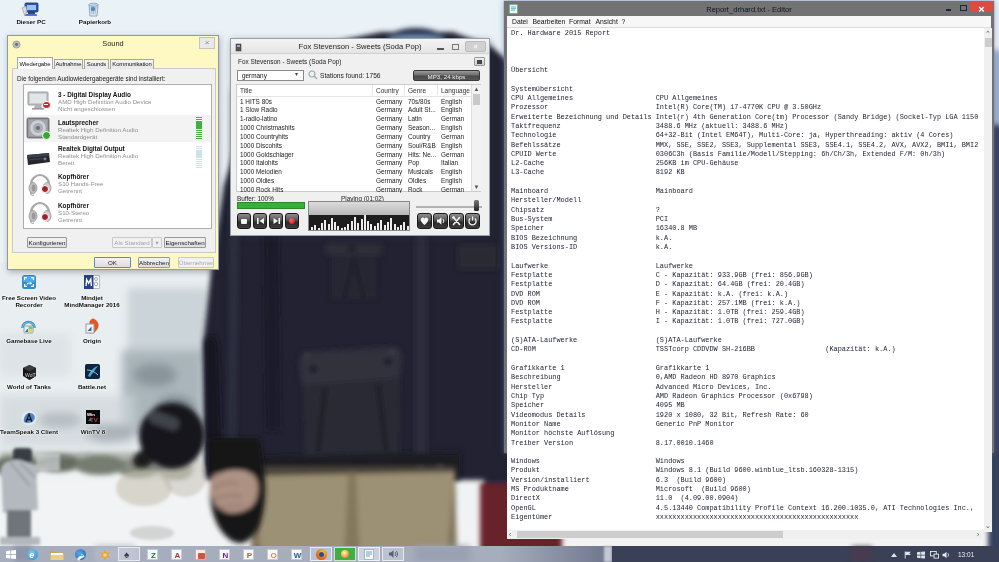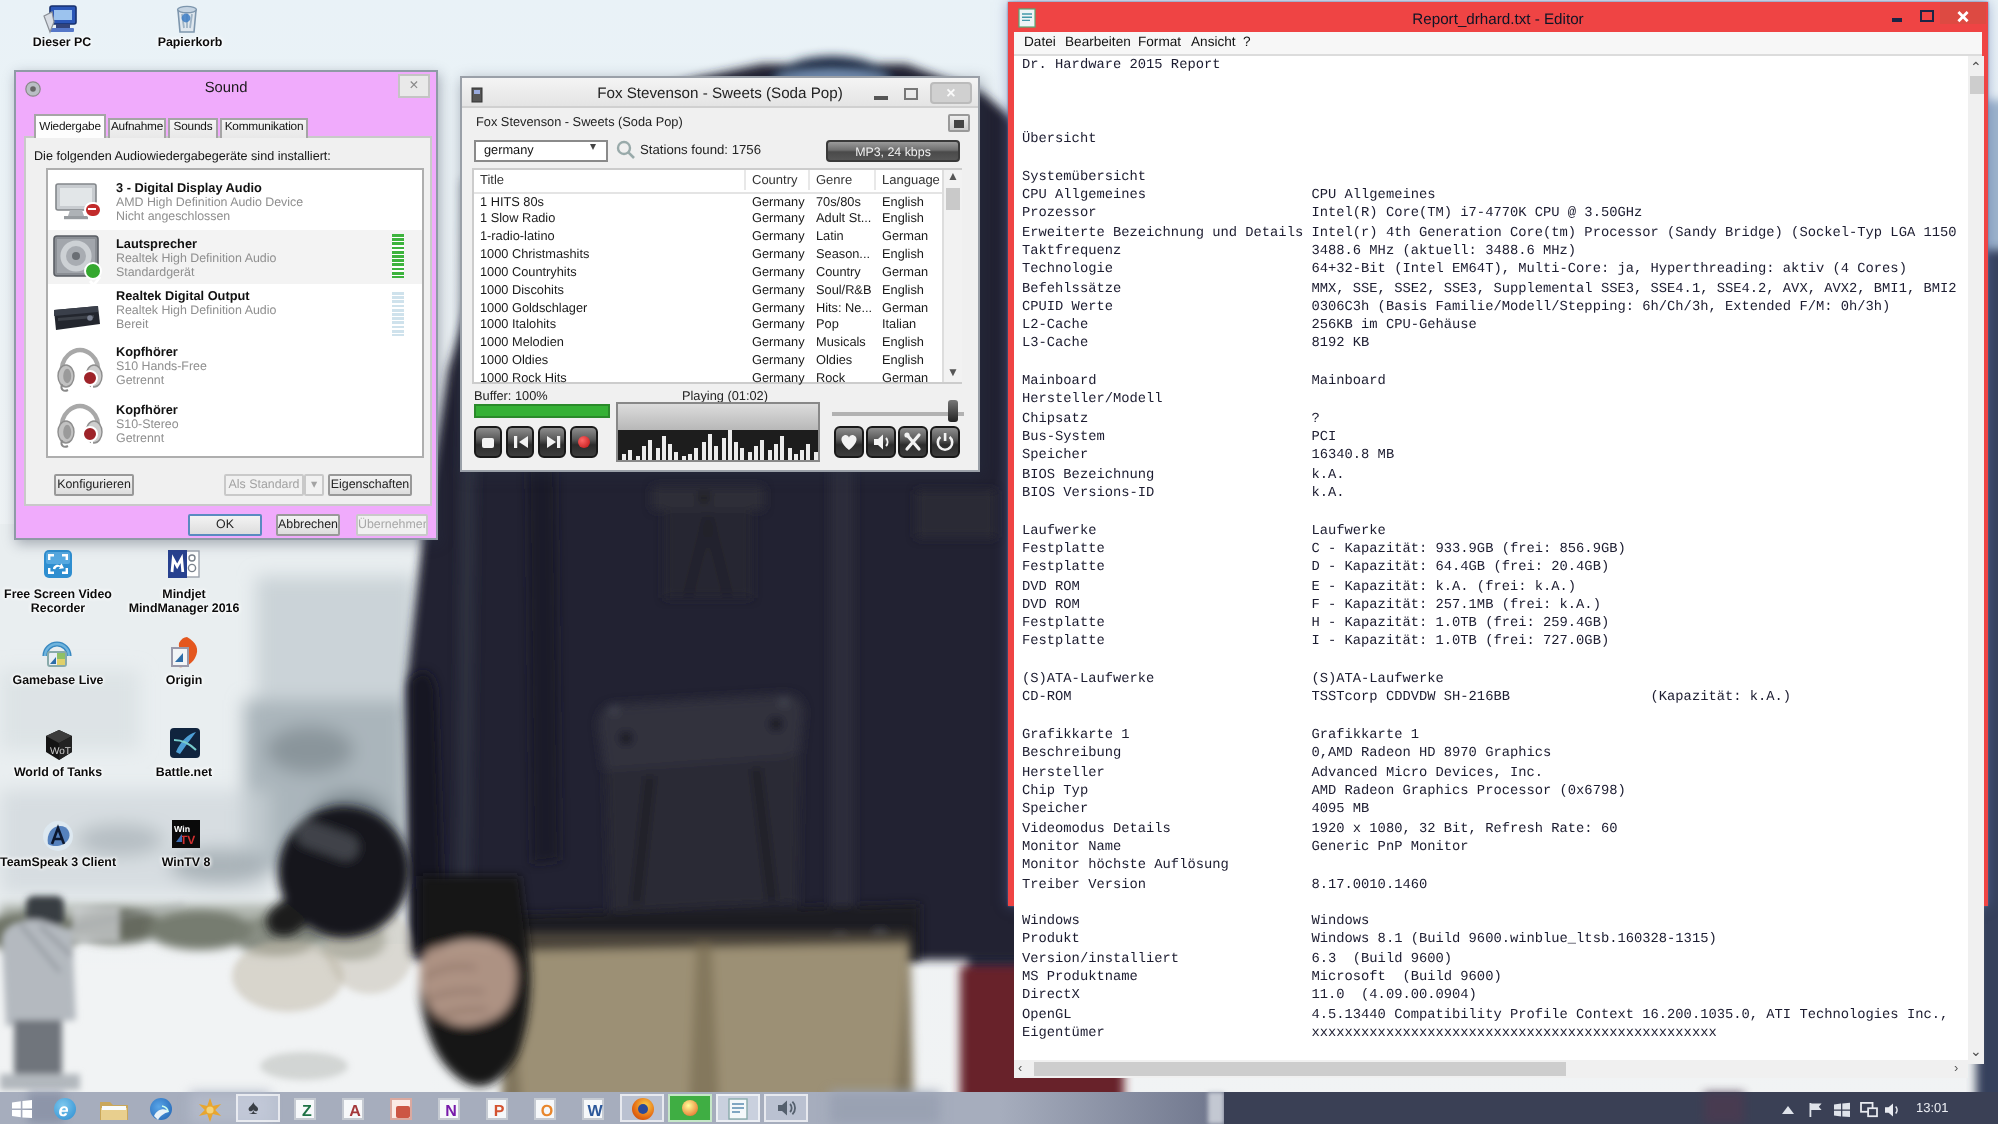--- a/index.html
+++ b/index.html
@@ -1,17 +1,17 @@
 <!DOCTYPE html>
 <html><head><meta charset="utf-8"><style>
 *{margin:0;padding:0;box-sizing:border-box}
 html,body{width:999px;height:562px;overflow:hidden}
 body{font-family:"Liberation Sans",sans-serif;position:relative;background:#e9f1f5}
 .a{position:absolute}
-.w{position:absolute;background:#f0abfc}
+.w{position:absolute;background:#fef9c3}
 .btn{position:absolute;background:linear-gradient(#f3f3f3,#ddd);border:1px solid #999;
  font-size:6.2px;text-align:center;color:#222;border-radius:1px}
 .mbtn{position:absolute;background:linear-gradient(#8d8d8d 0%,#5a5a5a 40%,#2c2c2c 60%,#3d3d3d 100%);
  border:1px solid #191919;border-radius:3px;width:14.5px;height:15.5px}
 .lbl{position:absolute;font-size:6.2px;color:#0b0b0b;text-align:center;
  text-shadow:0 0 2px #fff,0 0 2px #fff,0 0 1px #fff;line-height:7.2px;font-weight:bold;filter:blur(.2px)}
 </style></head><body>
 
 <svg class="a" style="left:0;top:0" width="999" height="562" viewBox="0 0 999 562">
 <defs>
@@ -432,21 +432,21 @@
       </svg></div>
 <div class="mbtn" style="left:218px;top:174px"><svg width="13" height="14" viewBox="0 0 13 14">
         <path d="M3.5 3.5 L9.5 10.5 M9.5 3.5 L3.5 10.5" stroke="#f2f2f2" stroke-width="1.6" stroke-linecap="round"></path>
         <circle cx="3.5" cy="3.5" r="1.3" fill="#f2f2f2"></circle>
       </svg></div>
 <div class="mbtn" style="left:234px;top:174px"><svg width="13" height="14" viewBox="0 0 13 14">
         <path d="M4.2 4.5 A3.6 3.6 0 1 0 8.8 4.5" stroke="#f2f2f2" stroke-width="1.3" fill="none"></path>
         <rect x="5.9" y="2.5" width="1.3" height="4" fill="#f2f2f2"></rect>
       </svg></div>
 </div>
-<div class="w" style="left:504px;top:1px;width:490px;height:452px;background:#ef4444;box-shadow:0 0 6px rgba(90,110,170,.55),0 0 1px #5a6a9a">
+<div class="w" style="left:504px;top:1px;width:490px;height:452px;background:#737373;box-shadow:0 0 6px rgba(90,110,170,.55),0 0 1px #5a6a9a">
 <svg class="a" style="left:5px;top:3px" width="9" height="10" viewBox="0 0 9 10">
       <rect x="0.5" y="0.5" width="8" height="9" fill="#eef4f6" stroke="#5a7" stroke-width="0.6"></rect>
       <path d="M2 3 h5 M2 4.6 h5 M2 6.2 h4" stroke="#49a" stroke-width="0.7"></path>
     </svg>
 <div class="a" style="left:0;top:3.5px;width:100%;text-align:center;font-size:7.6px;color:#0d1526">Report_drhard.txt - Editor</div>
 <div class="a" style="left:442px;top:8px;width:5px;height:1.8px;background:#1a2545"></div>
 <div class="a" style="left:456px;top:4px;width:6.5px;height:5.5px;border:1.2px solid #1a2545"></div>
 <div class="a" style="left:465.5px;top:0;width:23px;height:11px;background:#dd4a42"><svg width="23" height="11" viewBox="0 0 23 11">
         <path d="M9.2 3 L13.8 7.6 M13.8 3 L9.2 7.6" stroke="#fff" stroke-width="1.4"></path>
       </svg></div>

